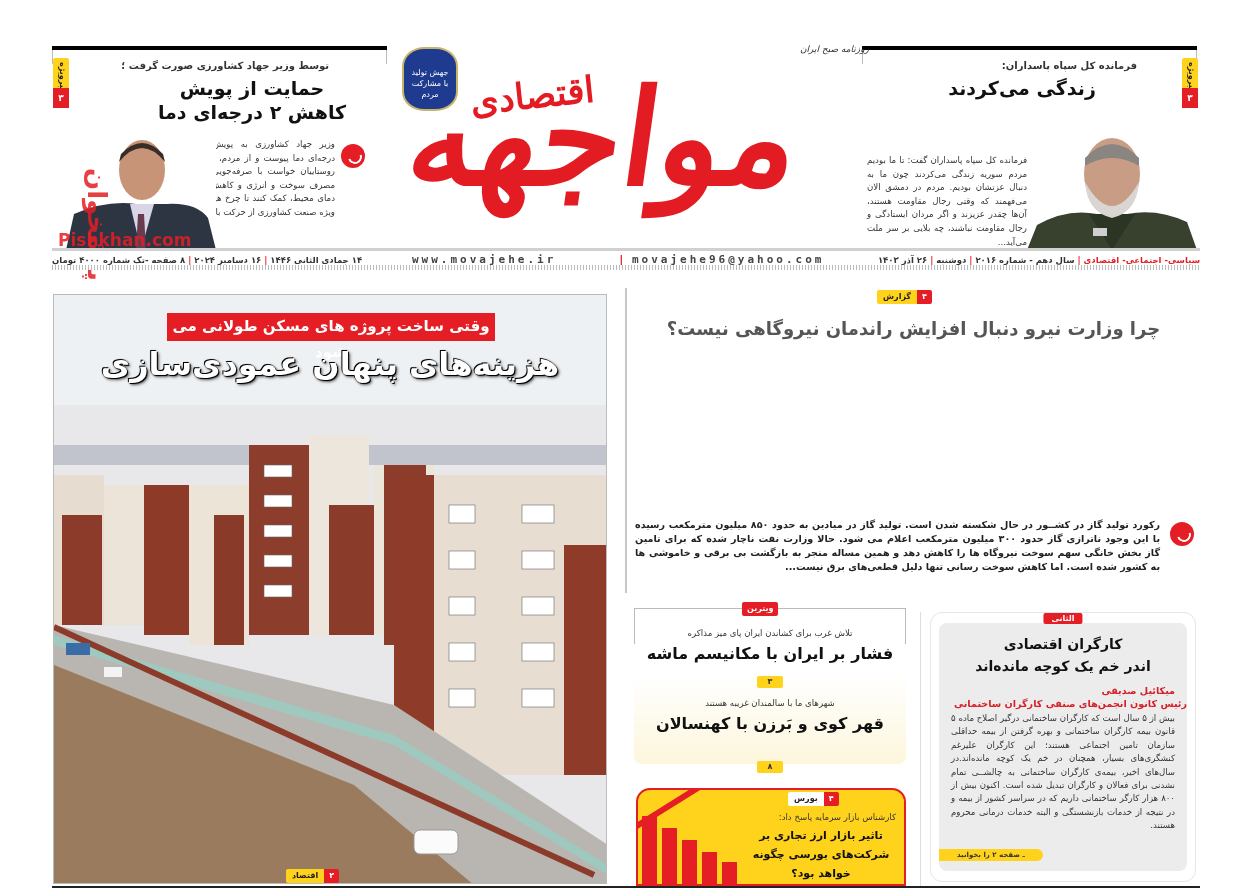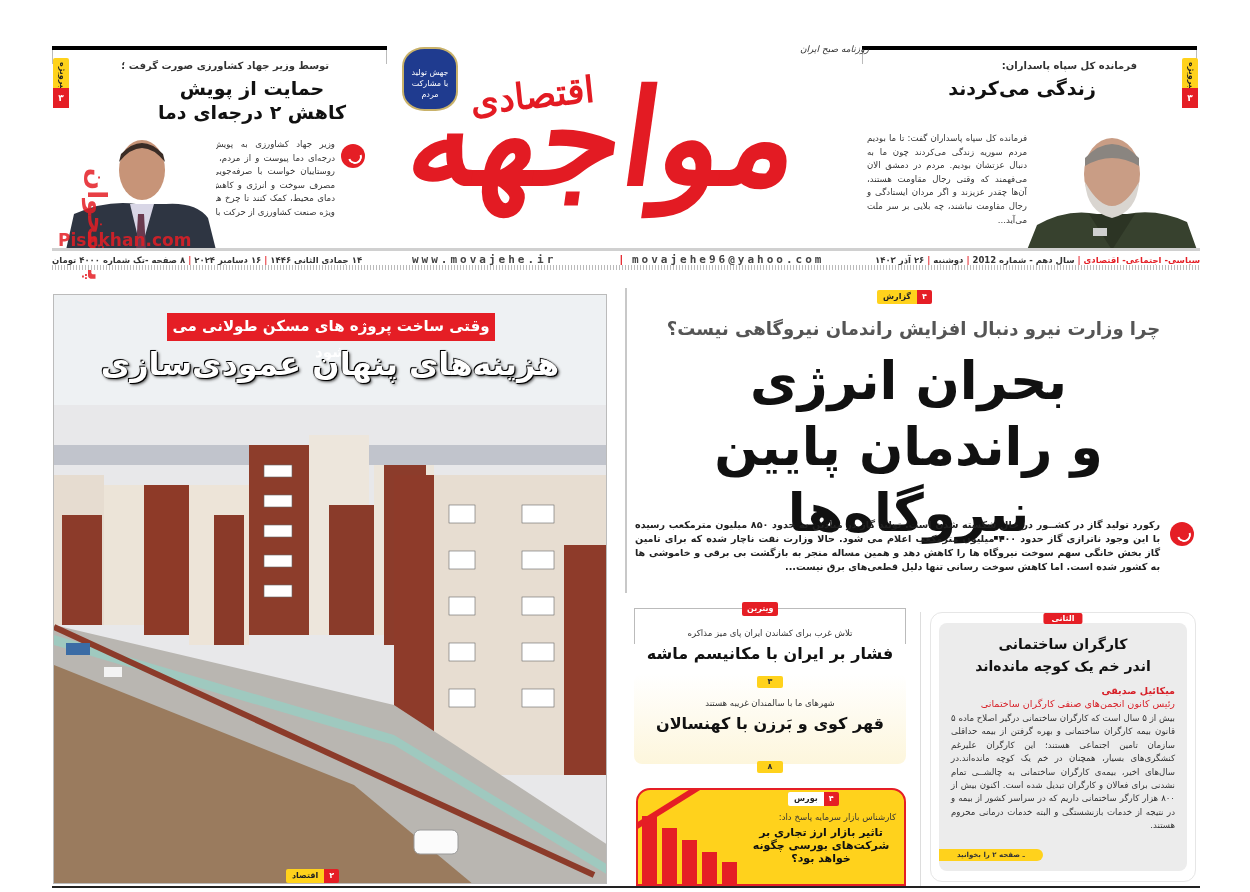--- a/index.html
+++ b/index.html
@@ -61,48 +61,48 @@
   .mid-item-kicker { position: absolute; left: 0; right: 0; text-align: center; font-size: 8.6px; color: #333; }
   .mid-item-head { position: absolute; left: 0; right: 0; text-align: center; font-size: 16px; font-weight: bold; color: #111; }
   .page-ref { position: absolute; height: 12px; width: 26px; background: #ffd21c; font-size: 8px; font-weight: bold; text-align: center; line-height: 12px; border-radius: 2px; color: #333; }
 
   .bourse { position: absolute; left: 636px; top: 788px; width: 270px; height: 98px; background: #ffd21c; border: 2px solid #e51e25; border-radius: 14px 14px 0 0; overflow: hidden; }
   .bourse .bars { position: absolute; left: 4px; bottom: 0; display: flex; align-items: flex-end; gap: 5px; }
   .bourse .bar { width: 15px; background: #e51e25; }
   .bourse .arrow { position: absolute; left: -6px; top: 36px; width: 130px; height: 6px; background: #e51e25; transform: rotate(-32deg); transform-origin: left center; }
   .bourse .pill { top: 2px; left: 150px; }
   .bourse .kicker { position: absolute; right: 8px; top: 22px; font-size: 8.6px; color: #333; white-space: nowrap; }
-  .bourse .headline { position: absolute; right: 8px; top: 36px; width: 150px; text-align: center; font-size: 11px; font-weight: bold; line-height: 13px; color: #111; }
+  .bourse .headline { position: absolute; right: 8px; top: 36px; width: 150px; text-align: center; font-size: 11px; font-weight: bold; line-height: 19px; color: #111; }
 
   
   .editorial { position: absolute; left: 930px; top: 612px; width: 266px; height: 270px; border: 1px solid #e6e6e6; border-radius: 12px; background: #fff; }
   .editorial .inner { position: absolute; left: 8px; right: 8px; top: 10px; bottom: 10px; background: #ececec; border-radius: 8px; }
   .editorial .tag { position: absolute; top: -10px; left: 50%; transform: translateX(-50%); background: #e51e25; color: #fff; font-size: 8px; font-weight: bold; padding: 1px 8px; border-radius: 2px; white-space: nowrap; }
   .editorial .headline { position: absolute; left: 0; right: 0; top: 10px; text-align: center; font-size: 14px; line-height: 22px; font-weight: bold; color: #111; }
   .editorial .author { position: absolute; right: 12px; top: 62px; font-size: 9.6px; color: #d71f27; font-weight: bold; }
-  .editorial .role { position: absolute; right: 12px; top: 75px; font-size: 9.6px; color: #d71f27; font-weight: normal; white-space: nowrap; }
+  .editorial .role { position: absolute; right: 0; top: 75px; font-size: 9.6px; color: #d71f27; font-weight: bold; white-space: nowrap; }
   .editorial .body { position: absolute; left: 12px; right: 12px; top: 89px; font-size: 8.6px; line-height: 13.4px; color: #333; text-align: justify; }
   .editorial .readmore { position: absolute; left: 0; bottom: 10px; background: #ffd21c; font-size: 7px; font-weight: bold; padding: 2px 18px; border-radius: 0 6px 6px 0; color: #333; }
 
   .bottom-rule { position: absolute; left: 52px; right: 50px; top: 886px; height: 2px; background: #222; }
   .col-divider { position: absolute; left: 920px; top: 612px; width: 1px; height: 274px; background: #ddd; }
   .watermark { position: absolute; color: #e51e25; font-weight: bold; opacity: .85; }
 </style>
 </head>
 <body>
 
 <div class="top-box" style="left:862px; width:335px;">
   <div class="corner-l"></div>
   <div class="corner-r"></div>
   <div class="kicker" style="right:60px; top:10px;">فرمانده کل سپاه پاسداران:</div>
   <div class="headline" style="left:40px; width:240px; top:26px;">
     <div>زندگی می‌کردند</div>
   </div>
   <div class="red-dot" style="right:140px; top:92px;"></div>
-  <div class="body" style="right:170px; width:160px; top:82px;">فرمانده کل سپاه پاسداران گفت: تا ما بودیم مردم سوریه زندگی می‌کردند چون ما به دنبال عزتشان بودیم. مردم در دمشق الان می‌فهمند که وقتی رجال مقاومت هستند، آن‌ها چقدر عزیزند و اگر مردان ایستادگی و رجال مقاومت نباشند، چه بلایی بر سر ملت می‌آید...</div>
+  <div class="body" style="right:170px; width:160px; top:104px;">فرمانده کل سپاه پاسداران گفت: تا ما بودیم مردم سوریه زندگی می‌کردند چون ما به دنبال عزتشان بودیم. مردم در دمشق الان می‌فهمند که وقتی رجال مقاومت هستند، آن‌ها چقدر عزیزند و اگر مردان ایستادگی و رجال مقاومت نباشند، چه بلایی بر سر ملت می‌آید...</div>
   <div class="photo" style="right:0; width:170px; top:80px; height:120px;">
     <svg width="170" height="120" viewBox="0 0 170 120">
       <rect width="170" height="120" fill="#ffffff"></rect>
       <path d="M0 120 L10 95 Q40 78 70 84 L100 84 Q130 78 160 92 L170 120 Z" fill="#37412e"></path>
       <path d="M62 84 L85 120 L108 84 Z" fill="#2c3424"></path>
       <ellipse cx="85" cy="44" rx="28" ry="36" fill="#c99d85"></ellipse>
       <path d="M58 52 Q85 100 112 52 Q110 82 85 88 Q60 82 58 52 Z" fill="#d9d5d0"></path>
       <path d="M58 28 Q85 0 112 28 L112 36 Q85 20 58 36 Z" fill="#8a8580"></path>
       <rect x="66" y="98" width="14" height="8" fill="#cfcfcf"></rect>
     </svg>
@@ -145,21 +145,21 @@
 <div class="masthead-title" style="left:410px; top:58px; font-size:132px; line-height:160px; transform:skewX(-8deg);">مواجهه</div>
 <div class="masthead-sub" style="left:470px; top:74px; font-size:36px; transform:rotate(-6deg);">اقتصادی</div>
 <div class="emblem" style="left:402px; top:47px;">
   <span>جهش تولید با مشارکت مردم</span>
 </div>
 
 <div class="info-bar">
   <div class="txt" style="right:0;">
     <span class="red">سیاسی- اجتماعی- اقتصادی</span>
     <span class="sep">|</span>
-    <span>سال دهم - شماره 2012</span>
+    <span>سال دهم - شماره ۲۰۱۶</span>
     <span class="sep">|</span>
     <span>دوشنبه</span>
     <span class="sep">|</span>
     <span>۲۶ آذر ۱۴۰۳</span>
   </div>
   <div class="url" style="left:580px;">movajehe96@yahoo.com</div>
   <div class="url sep" style="left:566px;">|</div>
   <div class="url" style="left:360px;">www.movajehe.ir</div>
   <div class="txt" style="left:0;">
     <span>۱۴ جمادی الثانی ۱۴۴۶</span>
@@ -170,24 +170,20 @@
   </div>
   <div class="rule"></div>
 </div>
 
 <div class="main-col">
   <div class="pill" style="left:250px; top:2px;">
     <span class="p-r">۴</span>
     <span class="p-y">گزارش</span>
   </div>
   <div class="main-kicker">چرا وزارت نیرو دنبال افزایش راندمان نیروگاهی نیست؟</div>
-  <div class="main-headline">
-    <div>بحران انرژی</div>
-    <div>و راندمان پایین نیروگاه‌ها</div>
-  </div>
   <div class="red-dot" style="right:6px; top:234px;"></div>
   <div class="main-body">رکورد تولید گاز در کشــور در حال شکسته شدن است. تولید گاز در میادین به حدود ۸۵۰ میلیون مترمکعب رسیده با این وجود ناترازی گاز حدود ۳۰۰ میلیون مترمکعب اعلام می شود. حالا وزارت نفت ناچار شده که برای تامین گاز بخش خانگی سهم سوخت نیروگاه ها را کاهش دهد و همین مساله منجر به بازگشت بی برقی و خاموشی ها به کشور شده است. اما کاهش سوخت رسانی تنها دلیل قطعی‌های برق نیست...</div>
 </div>
 
 <div class="feature">
   <div class="red-kicker">وقتی ساخت پروژه های مسکن طولانی می شود</div>
   <div class="headline">هزینه‌های پنهان عمودی‌سازی</div>
   <svg class="abs" style="left:0; top:110px;" width="554" height="480" viewBox="0 0 554 480">
     <rect width="554" height="480" fill="#e8e8ea"></rect>
     <rect x="0" y="40" width="554" height="20" fill="#9aa0ad" opacity=".5"></rect>
@@ -276,21 +272,21 @@
   <div class="kicker">کارشناس بازار سرمایه پاسخ داد:</div>
   <div class="headline">تاثیر بازار ارز تجاری بر شرکت‌های بورسی چگونه خواهد بود؟</div>
 </div>
 
 <div class="col-divider"></div>
 
 <div class="editorial">
   <div class="inner">
     <div class="tag">الثانی</div>
     <div class="headline">
-      <div>کارگران ساختمانی</div>
+      <div>کارگران اقتصادی</div>
       <div>اندر خم یک کوچه مانده‌اند</div>
     </div>
     <div class="author">میکائیل صدیقی</div>
     <div class="role">رئیس کانون انجمن‌های صنفی کارگران ساختمانی</div>
     <div class="body">بیش از ۵ سال است که کارگران ساختمانی درگیر اصلاح ماده ۵ قانون بیمه کارگران ساختمانی و بهره گرفتن از بیمه حداقلی سازمان تامین اجتماعی هستند؛ این کارگران علیرغم کنشگری‌های بسیار، همچنان در خم یک کوچه مانده‌اند.در سال‌های اخیر، بیمه‌ی کارگران ساختمانی به چالشــی تمام نشدنی برای فعالان و کارگران تبدیل شده است. اکنون بیش از ۸۰۰ هزار کارگر ساختمانی داریم که در سراسر کشور از بیمه و در نتیجه از خدمات بازنشستگی و البته خدمات درمانی محروم هستند.</div>
     <div class="readmore">ـ صفحه ۲ را بخوانید</div>
   </div>
 </div>
 
 <div class="bottom-rule"></div>

